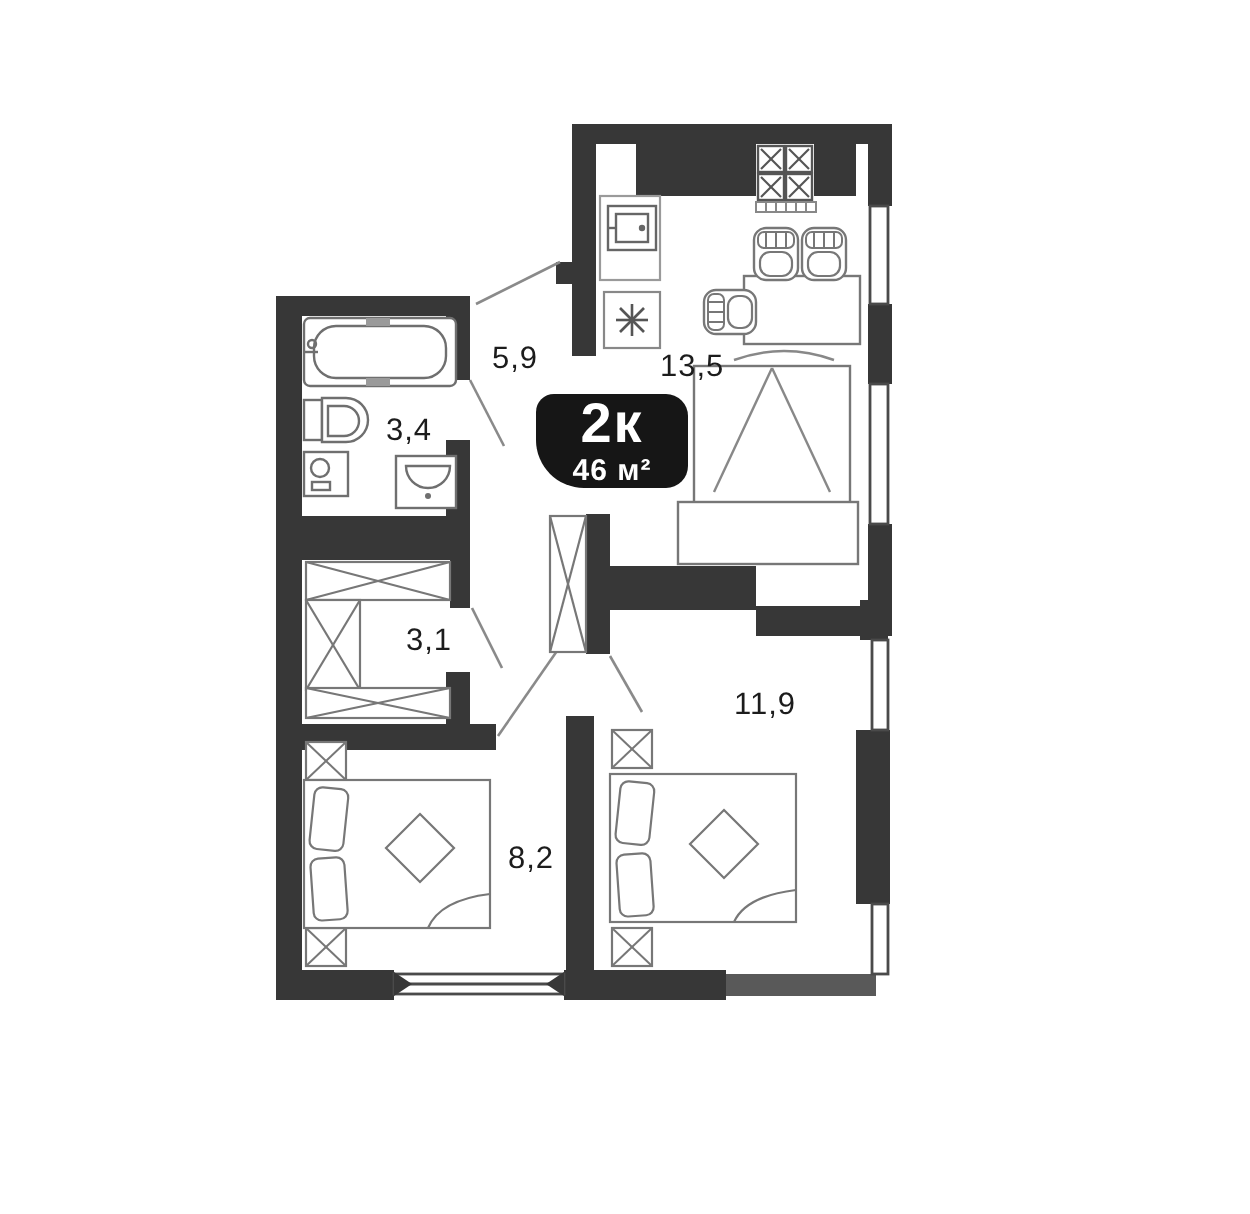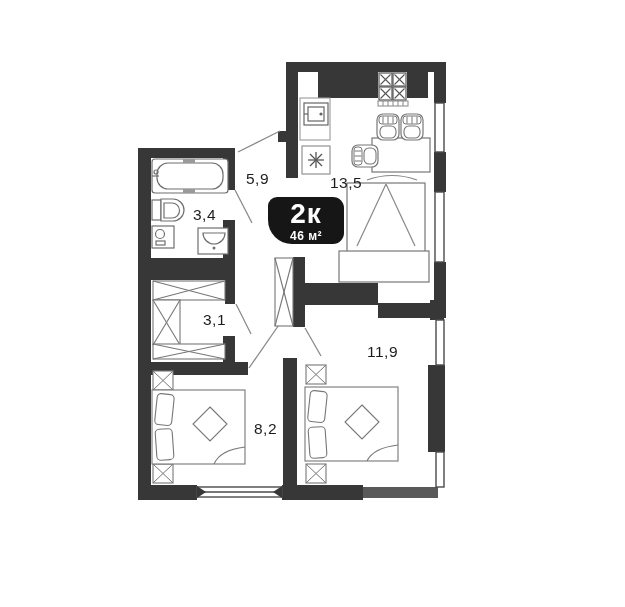--- a/index.html
+++ b/index.html
@@ -5,21 +5,21 @@
   html,body{margin:0;padding:0;background:#ffffff;}
   #canvas{position:relative;width:625px;height:607px;background:#ffffff;overflow:hidden;
           font-family:"Liberation Sans",sans-serif;}
   #plan-svg{position:absolute;left:0;top:0;z-index:2;}
   .room-label{font-family:"Liberation Sans",sans-serif;font-size:15.5px;font-weight:400;
               fill:#1c1c1c;letter-spacing:.5px;}
   #type-badge{position:absolute;left:268px;top:197px;width:76px;height:47px;z-index:3;
               background:#161616;border-radius:9px 11px 11px 24px;color:#fff;
               display:flex;flex-direction:column;align-items:center;justify-content:center;}
   #type-badge .t1{font-size:28px;font-weight:700;line-height:1;letter-spacing:1px;}
-  #type-badge .t2{font-size:12px;font-weight:700;line-height:1;margin-top:2px;letter-spacing:.5px;}
+  #type-badge .t2{font-size:15px;font-weight:700;line-height:1;margin-top:2px;letter-spacing:.5px;}
   #watermark{position:absolute;left:344px;top:482px;z-index:1;display:flex;align-items:flex-start;
              color:#f0eff0;}
   #watermark .wm-text{font-size:56px;font-weight:700;line-height:1;letter-spacing:2px;
              color:#f0eff0;margin-left:12px;margin-top:-6px;}
 </style>
 </head>
 <body>
 
 <div id="canvas">
 

